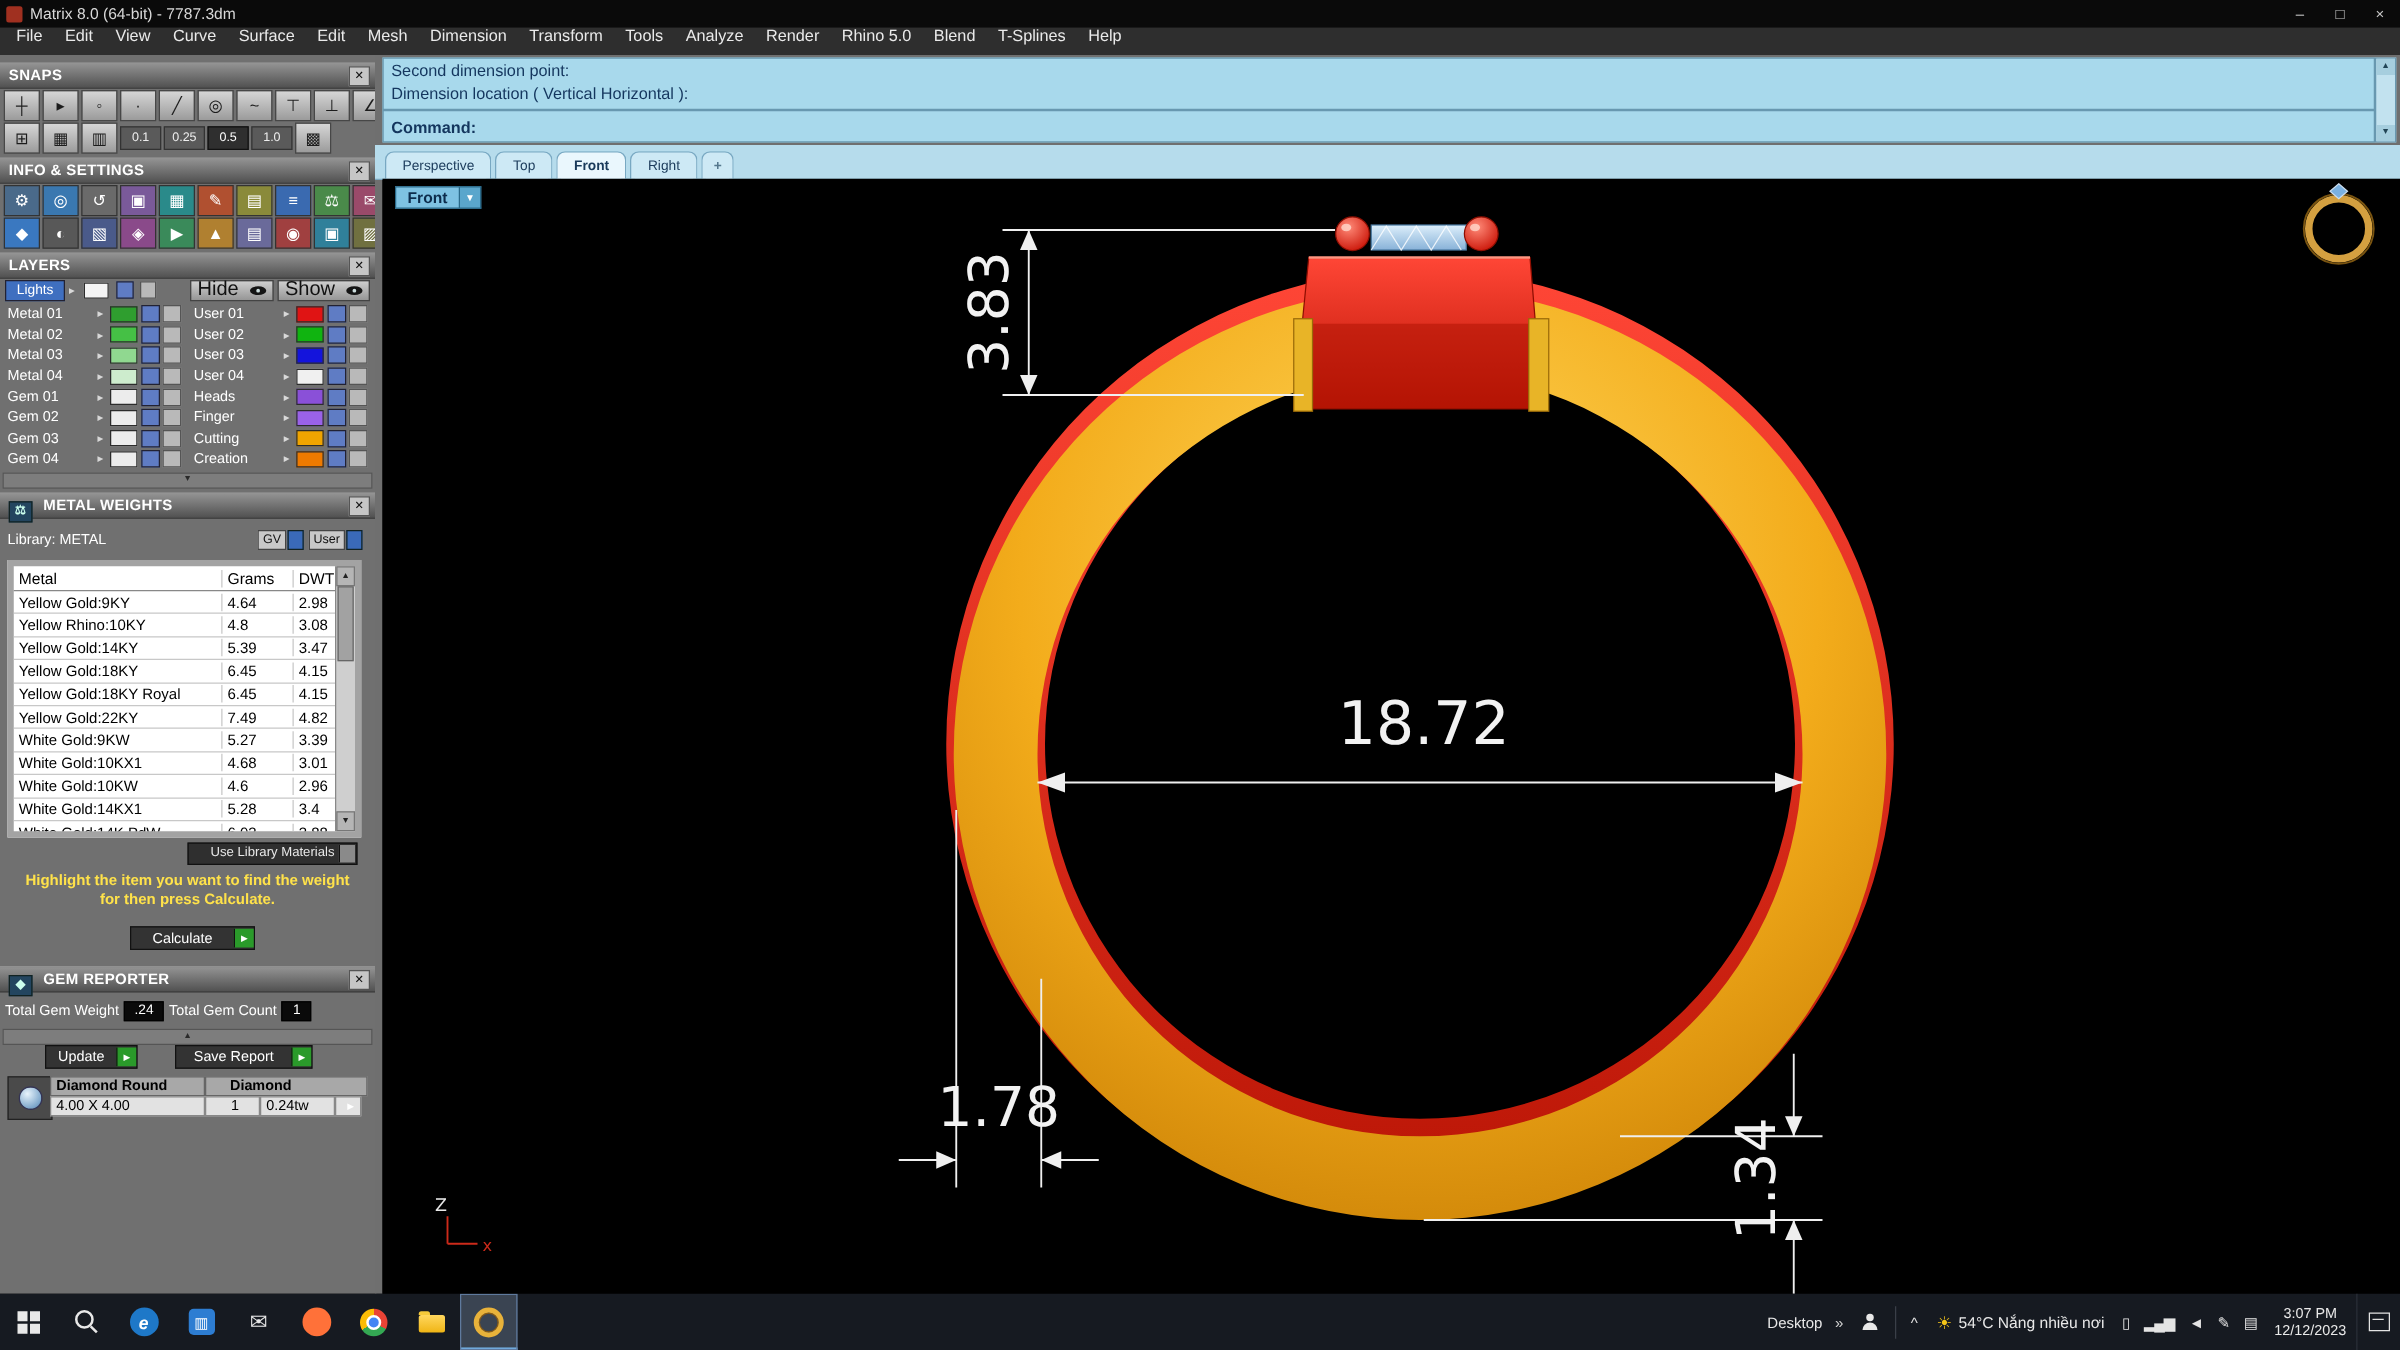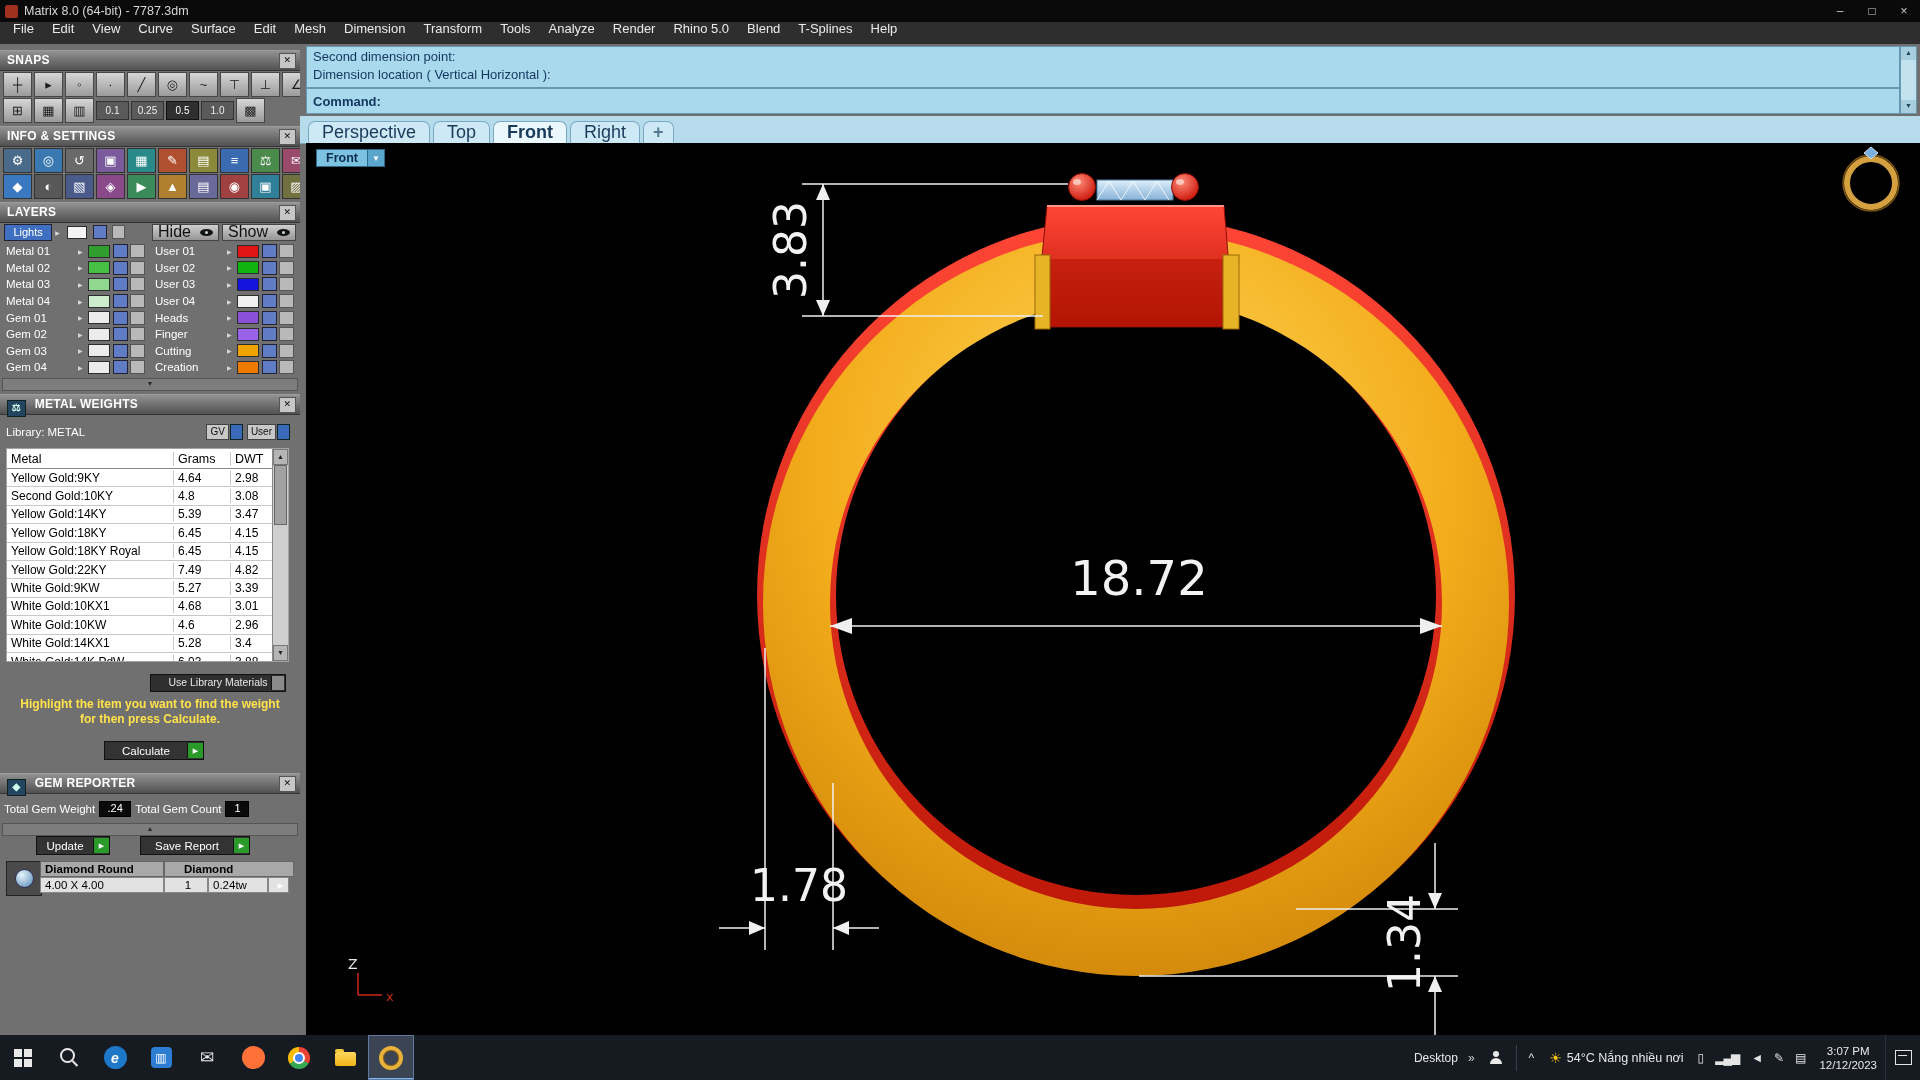--- a/index.html
+++ b/index.html
@@ -34,21 +34,21 @@
   .layer-arrow{width:10px;color:#d8d8d8;font-size:6px;}
   .layer-swatch{width:20px;height:11px;border:1px solid #2c2c2c;margin-right:3px;}
   .layer-btn{width:13px;height:12px;border:1px solid #223;margin-right:2px;}
   .layer-btn.blue{background:#5f7cc4;}
   .layer-btn.gray{background:#b9b9b9;border-color:#555;}
   .collapse-bar{position:absolute;left:2px;right:2px;height:11px;background:#7d7d7d;border:1px solid #555;color:#2a2a2a;font-size:7px;text-align:center;line-height:9px;}
   
   .lib-row{position:absolute;left:6px;right:6px;height:16px;color:#fff;font-size:11.5px;display:flex;align-items:center;}
   .mini-btn{height:14px;background:#c8c8c8;border:1px solid #444;color:#111;font-size:10px;line-height:13px;padding:0 3px;}
   .mini-ind{width:11px;height:14px;background:#3a6ab8;border:1px solid #122;margin:0 4px 0 1px;}
-  .mtable{position:absolute;left:6px;right:11px;height:212px;background:#fff;border:1px solid #a3a3a3;}
+  .mtable{position:absolute;left:6px;right:11px;height:212px;background:#fff;border:5px solid #a3a3a3;}
   .mt-head{display:flex;height:19px;border-bottom:1px solid #888;font-size:12.5px;color:#000;align-items:center;}
   .mt-body{position:absolute;top:20px;left:0;right:15px;bottom:0;overflow:hidden;}
   .mt-row{display:flex;height:17.4px;border-bottom:1px solid #c8c8c8;align-items:center;font-size:12px;color:#000;}
   .mt-c1{width:162px;padding-left:4px;border-right:1px solid #c8c8c8;white-space:nowrap;overflow:hidden;}
   .mt-c2{width:52px;padding-left:4px;border-right:1px solid #c8c8c8;}
   .mt-c3{flex:1;padding-left:4px;}
   .mscroll{position:absolute;right:0;top:0;bottom:0;width:15px;background:#cfcfcf;border-left:1px solid #888;}
   .mscroll .arr{position:absolute;left:0;right:0;height:14px;background:#b5b5b5;border:1px solid #777;color:#222;font-size:7px;text-align:center;line-height:13px;}
   .mscroll .thumb{position:absolute;left:1px;right:1px;top:16px;height:58px;background:#a2a2a2;border:1px solid #666;}
   .dropdown-dark{position:absolute;height:16px;background:#2f2f2f;border:1px solid #111;color:#e8e8e8;font-size:10.5px;line-height:15px;text-align:center;}
@@ -68,21 +68,21 @@
   
   .main-bg{position:absolute;left:300px;top:44px;right:0;height:99px;background:#6f6f6f;}
   .cmd-history{position:absolute;left:306px;top:46px;right:20px;height:38px;background:#a8d9ec;border:1px solid #6898b0;padding:1px 6px;font-size:13px;color:#14365e;line-height:18px;}
   .cmd-row{position:absolute;left:306px;top:88px;right:20px;height:24px;background:#a8d9ec;border:1px solid #6898b0;display:flex;align-items:center;padding:0 6px;font-size:13px;color:#14365e;}
   .cmd-row b{margin-right:6px;}
   .cmd-input{flex:1;height:18px;}
   .cmd-scroll{position:absolute;right:3px;top:46px;width:15px;height:66px;background:#c2e2ef;border:1px solid #6898b0;}
   .cmd-scroll .arr{position:absolute;left:0;right:0;height:13px;background:#a6cede;color:#245;font-size:7px;text-align:center;line-height:12px;}
   
   .tabs-strip{position:absolute;left:300px;top:116px;right:0;height:27px;background:#b6dcec;display:flex;align-items:flex-end;padding-left:8px;gap:3px;border-bottom:1px solid #7aa8c0;}
-  .vtab{height:21px;padding:0 13px;background:#cde9f5;border:1px solid #78a8c2;border-bottom:none;border-radius:7px 7px 0 0;font-size:18px;color:#1a3a5a;display:flex;align-items:center;}
+  .vtab{height:21px;padding:0 13px;background:#cde9f5;border:1px solid #78a8c2;border-bottom:none;border-radius:7px 7px 0 0;font-size:11px;color:#1a3a5a;display:flex;align-items:center;}
   .vtab.active{background:#eaf7fd;font-weight:bold;}
   .vtab.plus{padding:0 9px;color:#55788e;font-weight:bold;}
   
   .viewport{position:absolute;left:306px;top:143px;right:0;bottom:45px;background:#000;}
   .splitter{position:absolute;left:300px;top:44px;width:6px;bottom:45px;background:#6f6f6f;}
   .vp-label{position:absolute;left:10px;top:6px;display:flex;z-index:5;}
   .vp-label .txt{background:#7ec2e2;border:1px solid #2a6a8a;color:#0c2c4c;font-size:12.5px;font-weight:bold;padding:1px 9px;}
   .vp-label .dd{width:16px;background:#5aa6cc;border:1px solid #2a6a8a;border-left:none;color:#fff;font-size:8px;display:flex;align-items:center;justify-content:center;}
   
   .taskbar{position:absolute;left:0;right:0;bottom:0;height:45px;background:#161a21;display:flex;align-items:center;color:#e8e8e8;}
@@ -366,21 +366,21 @@
         <span class="mt-c2">Grams</span>
         <span class="mt-c3">DWT</span>
       </div>
       <div class="mt-body" id="metal-body">
           <div class="mt-row">
             <span class="mt-c1">Yellow Gold:9KY</span>
             <span class="mt-c2">4.64</span>
             <span class="mt-c3">2.98</span>
           </div>
           <div class="mt-row">
-            <span class="mt-c1">Second Gold:10KY</span>
+            <span class="mt-c1">Yellow Rhino:10KY</span>
             <span class="mt-c2">4.8</span>
             <span class="mt-c3">3.08</span>
           </div>
           <div class="mt-row">
             <span class="mt-c1">Yellow Gold:14KY</span>
             <span class="mt-c2">5.39</span>
             <span class="mt-c3">3.47</span>
           </div>
           <div class="mt-row">
             <span class="mt-c1">Yellow Gold:18KY</span>

